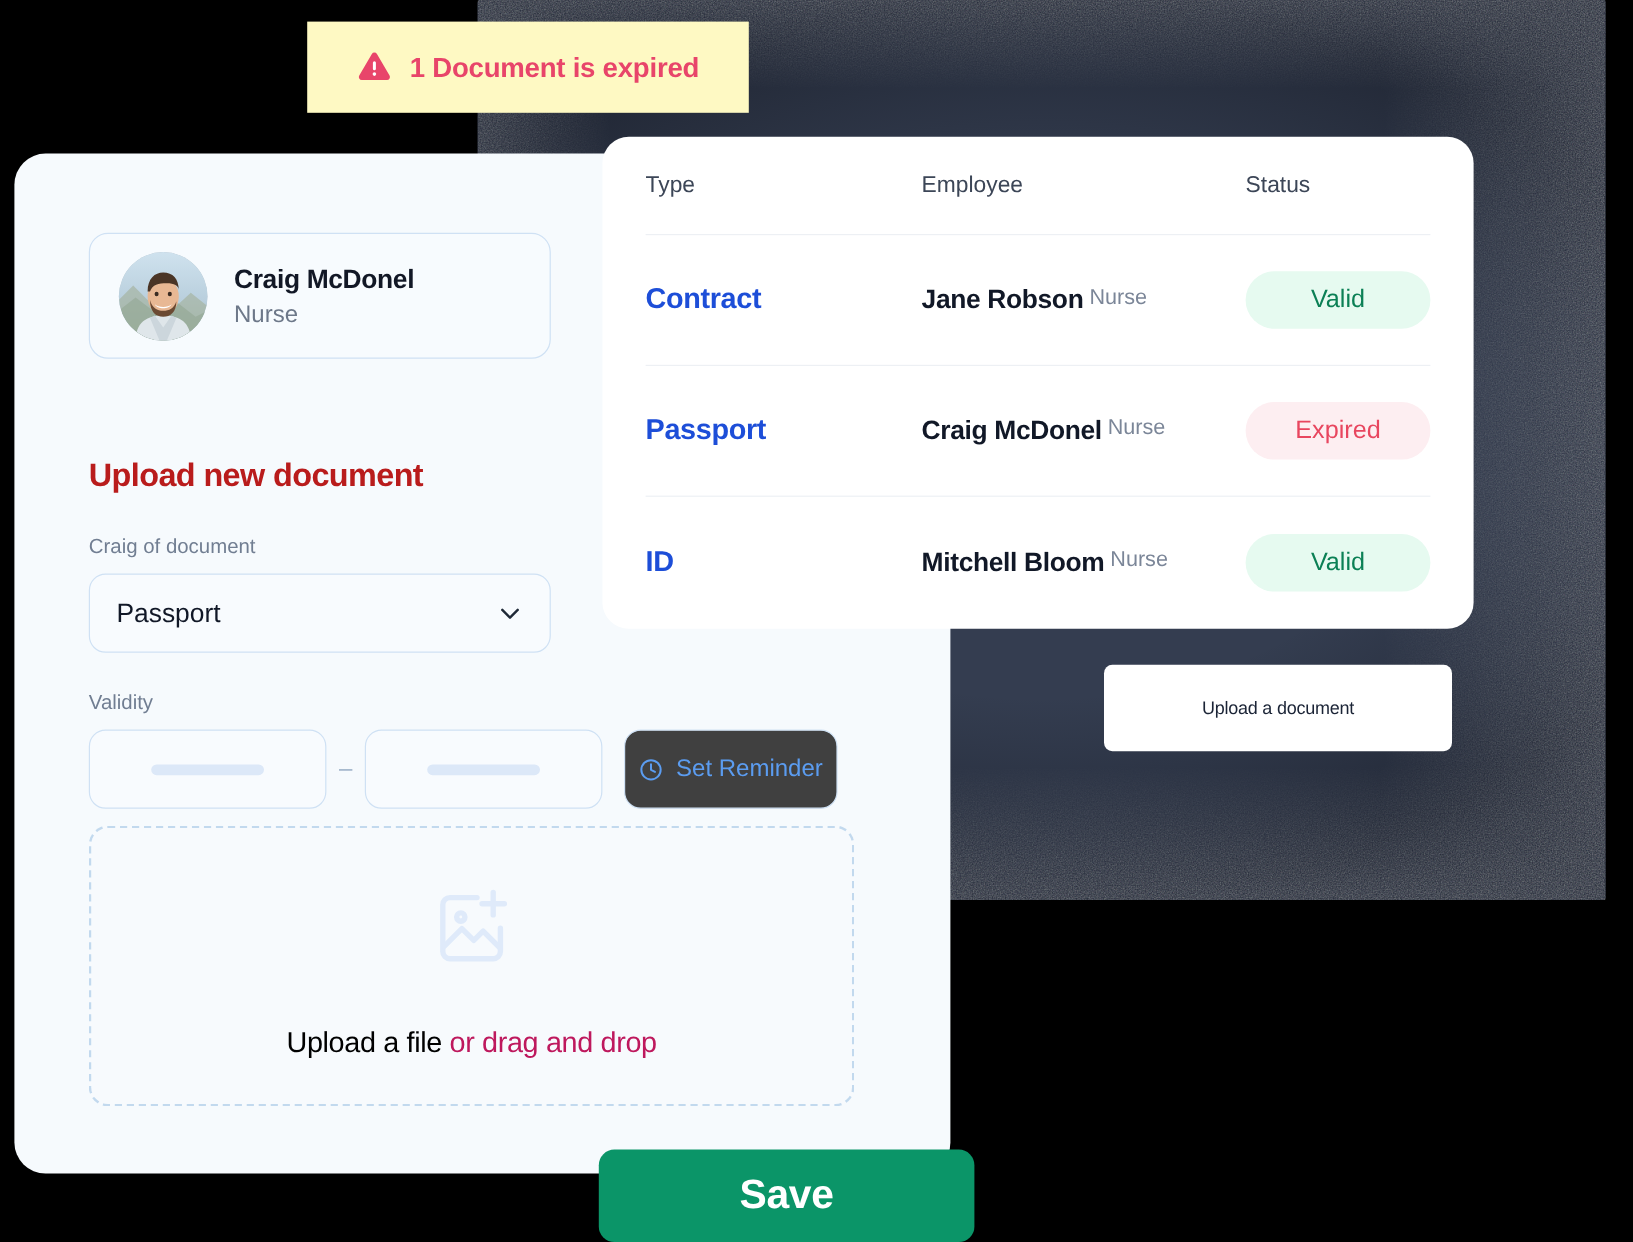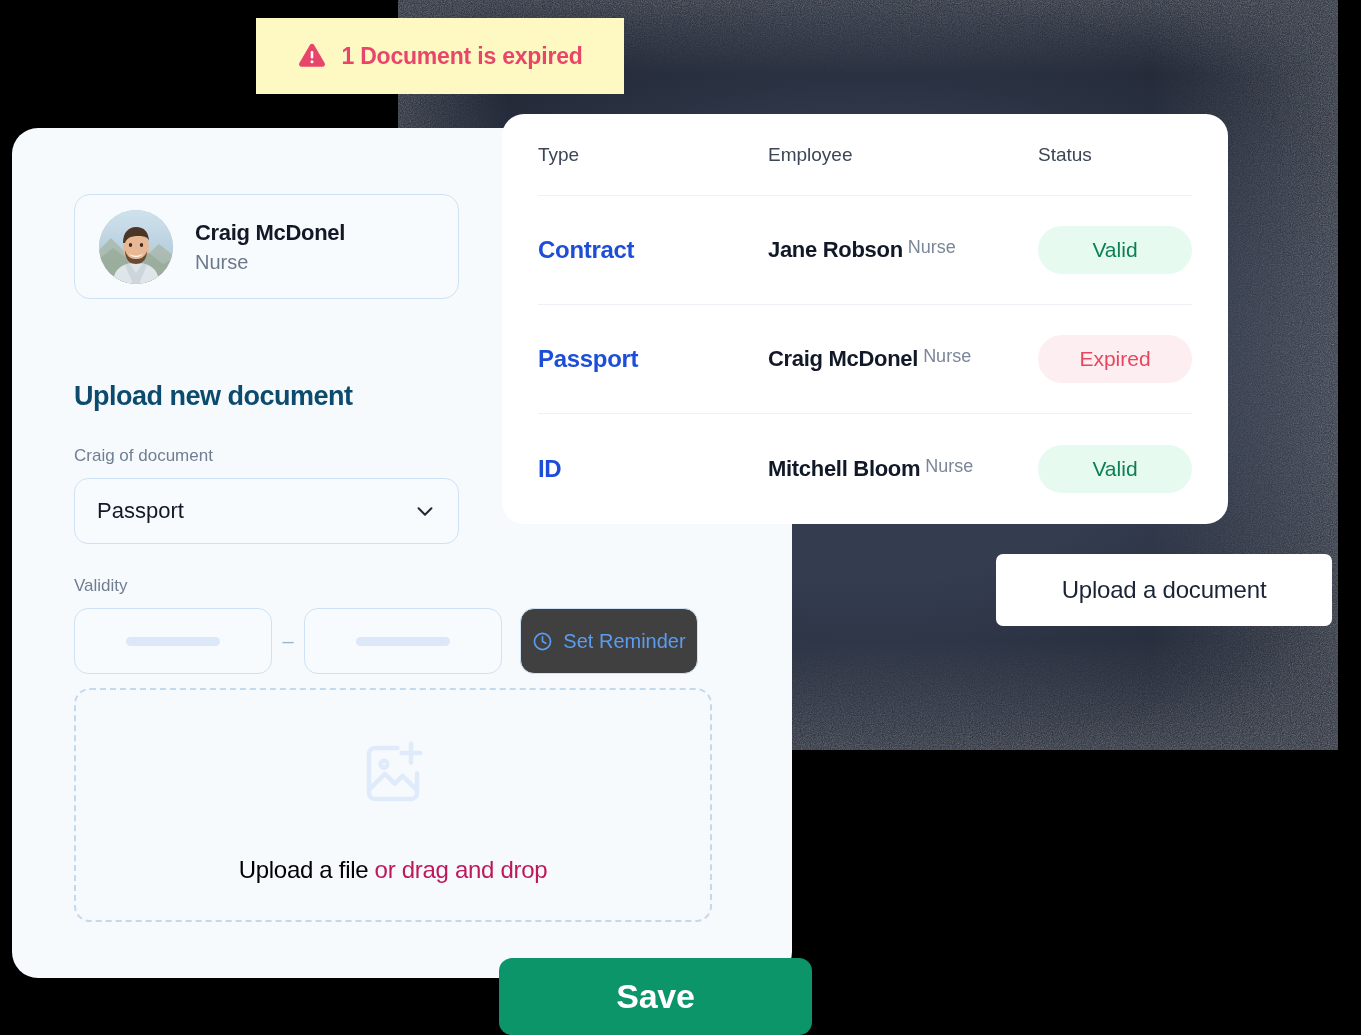--- a/index.html
+++ b/index.html
@@ -113,21 +113,21 @@
     font-size: 22px; font-weight: 700; color: #121826; letter-spacing: -0.3px;
   }
   .profile-role {
     font-size: 20px; font-weight: 400; color: #6d7889;
   }
 
   
   .section-title {
     position: absolute;
     left: 62px; top: 253px;
-    font-size: 27px; font-weight: 700; color: #0c4a6e;
+    font-size: 27px; font-weight: 700; color: #b91c1c;
     letter-spacing: -0.5px;
   }
   .field-label {
     font-size: 17px; color: #717e92; font-weight: 400;
   }
 
   .field-type {
     position: absolute; left: 62px; top: 318px; width: 385px;
   }
   .field-type .field-label { display:block; margin-bottom: 12px; }
@@ -258,27 +258,27 @@
     border-radius: 24px;
     font-size: 21px;
     font-weight: 400;
   }
   .badge-valid   { background: #e6faf0; color: #0b8055; }
   .badge-expired { background: #fdeef1; color: #e8465f; }
 
   
   .upload-doc-btn {
     position: absolute;
-    left: 996px; top: 554px;
-    width: 336px; height: 72px;
+    left: 920px; top: 554px;
+    width: 290px; height: 72px;
     background: #ffffff;
     border: none;
     border-radius: 7px;
     font-family: inherit;
-    font-size: 24px;
+    font-size: 15px;
     font-weight: 400;
     color: #1b2436;
     letter-spacing: -0.2px;
     z-index: 35;
     cursor: pointer;
   }
 </style>
 </head>
 <body>
 

